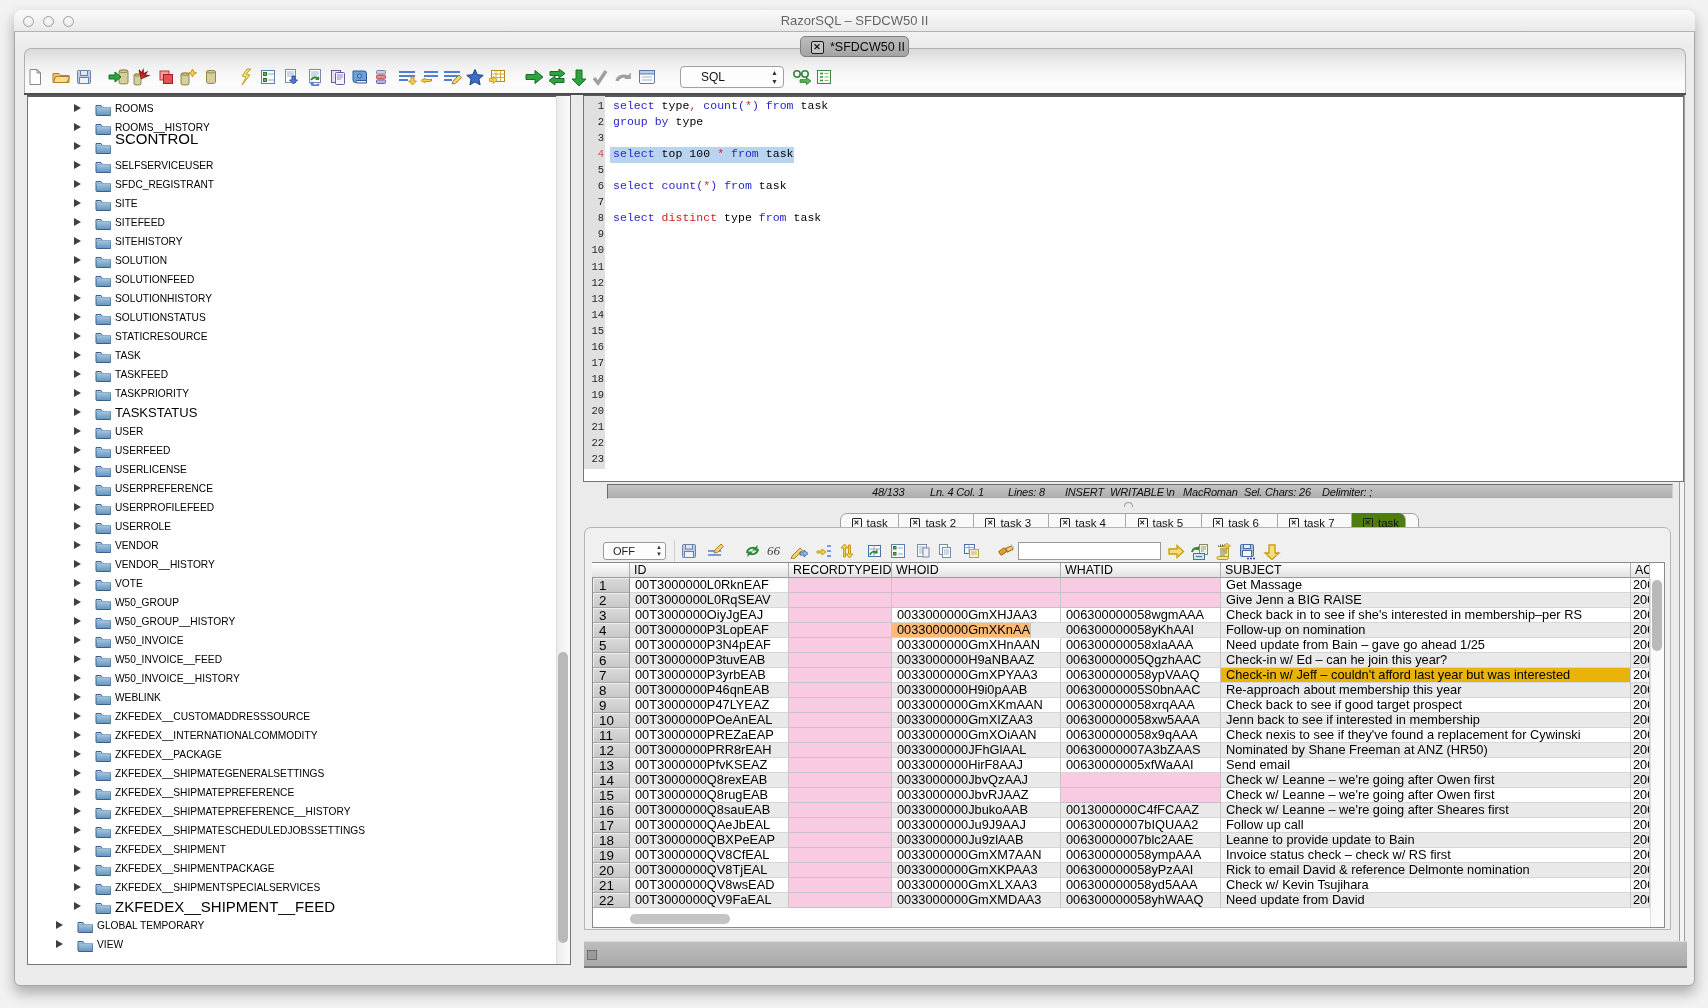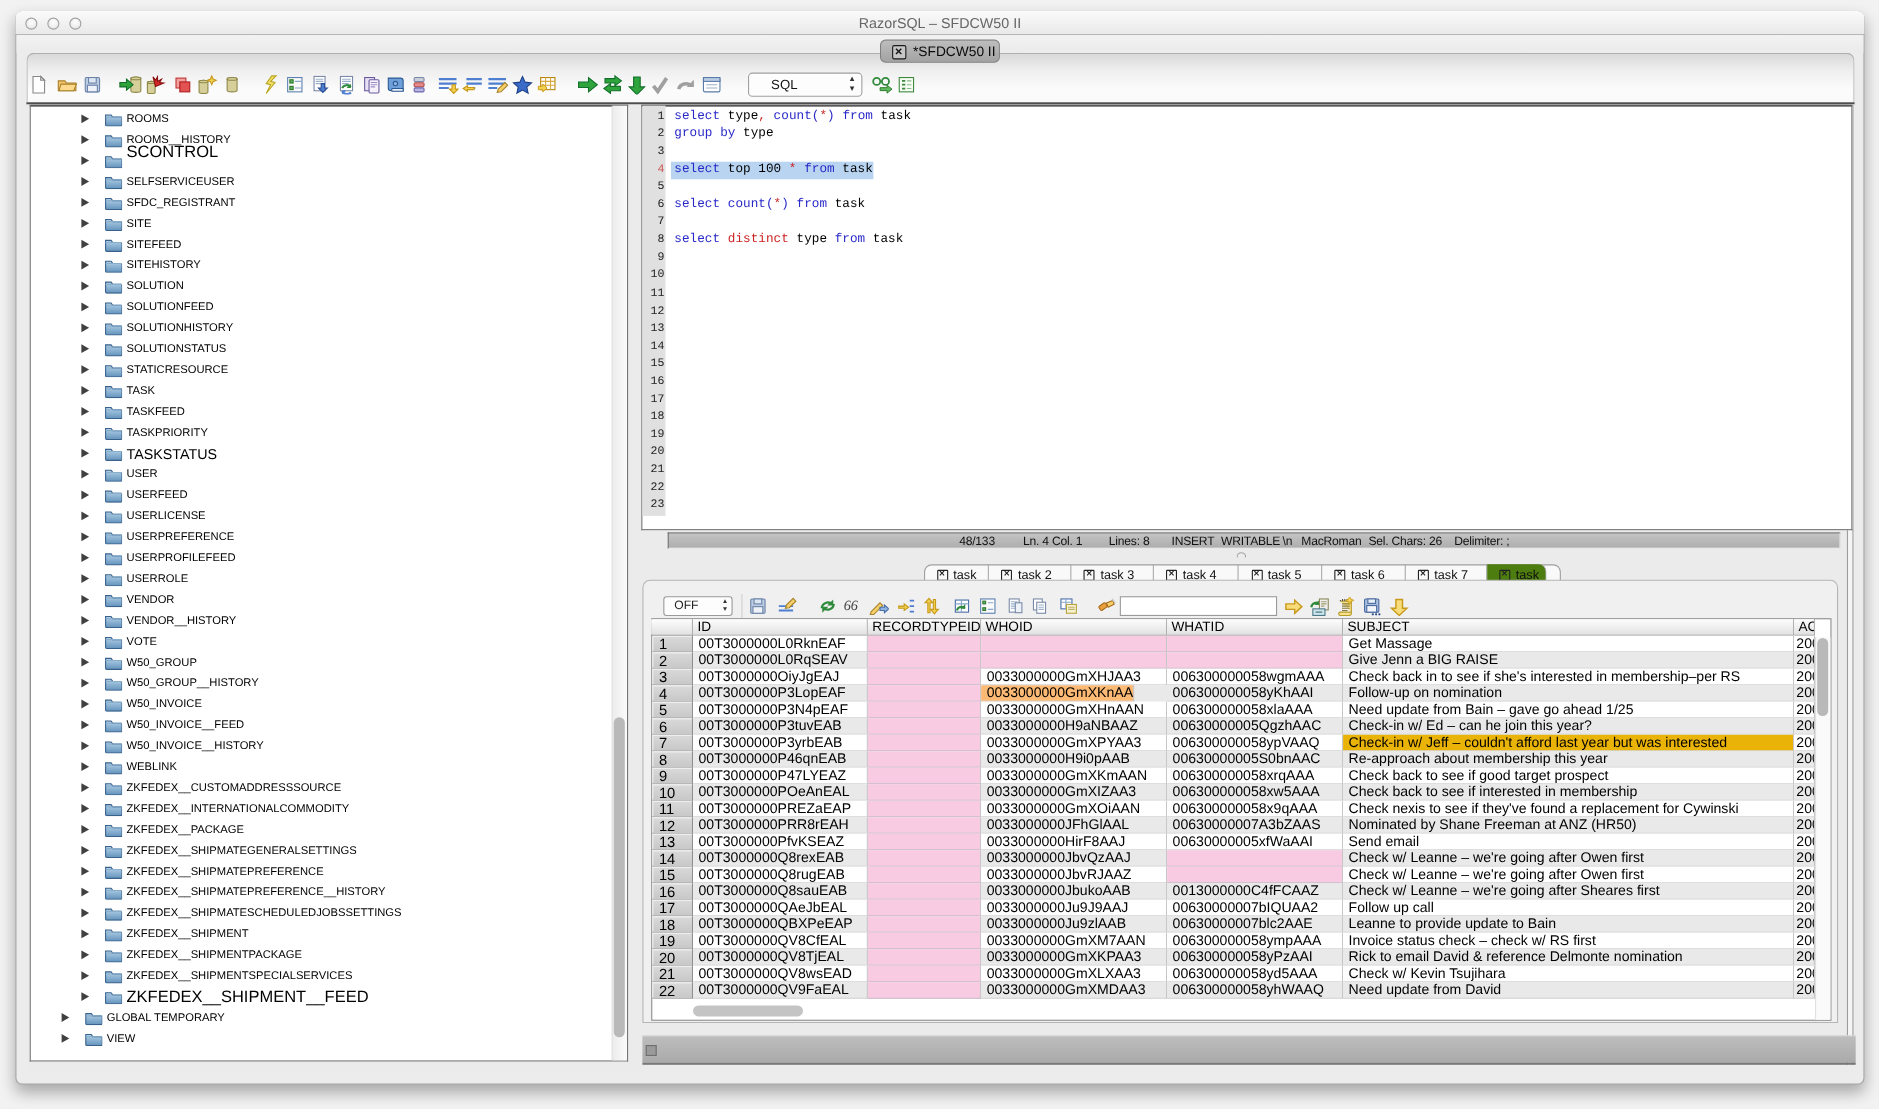--- a/index.html
+++ b/index.html
@@ -24,21 +24,21 @@
 #treescroll{left:556px;top:96px;width:14px;height:868px;background:linear-gradient(90deg,#ececec,#fbfbfb);border-left:1px solid #dcdcdc;}
 #treethumb{left:557.5px;top:652px;width:10px;height:291px;background:#b9b9b9;border-radius:6px;}
 
 #editor{left:583px;top:95px;width:1101px;height:387px;background:#fff;border:1px solid #757575;border-top:2px solid #5a5a5a;}
 #gutter{left:584px;top:96px;width:21px;height:373px;background:#e0e0e0;}
 .lnum{position:absolute;width:19px;text-align:right;font-family:"Liberation Mono",monospace;font-size:10.5px;color:#222;height:16px;line-height:16px;}
 .cline{position:absolute;left:613px;font-family:"Liberation Mono",monospace;font-size:11.5px;height:16px;line-height:16px;white-space:pre;letter-spacing:0.04px;}
 .kw{color:#2828c8;}.rd{color:#cc2222;}
 #sel4{left:610px;top:147px;width:184px;height:16px;background:#b9d4f0;}
 #estatus{left:607px;top:484px;width:1066px;height:15px;background:linear-gradient(#c4c4c4,#adadad);border:1px solid #6a6a6a;border-bottom-color:#e8e8e8;border-right-color:#d0d0d0;font-size:11px;color:#111;}
-.est{position:absolute;height:14px;line-height:14px;white-space:pre;font-size:11px;letter-spacing:-0.2px;color:#111;}
+.est{position:absolute;height:14px;line-height:14px;white-space:pre;font-size:11px;letter-spacing:-0.2px;color:#111;font-style:italic;}
 
 #tasktabs{left:840px;top:513px;width:579px;height:21px;background:#f9f9f9;border:1px solid #9f9f9f;border-radius:7px;overflow:hidden;}
 .ttab{position:absolute;top:513px;height:21px;line-height:20px;font-size:11.5px;color:#111;border-right:1px solid #aaa;}
 .ttab .xb{position:absolute;left:11px;top:5px;width:10px;height:10px;border:1.2px solid #222;border-radius:1px;}
 .ttab .xb:before{content:"\2715";position:absolute;left:0;top:0;width:7.6px;height:7.6px;font-size:7px;font-weight:bold;color:#222;line-height:7.6px;text-align:center;}
 .ttab .tl2{position:absolute;left:26px;}
 
 #rescont{left:584px;top:527px;width:1087px;height:403px;background:#f0f0f0;border:1px solid #b5b5b5;border-radius:7px 7px 0 0;}
 #offbox{left:603px;top:542px;width:63px;height:18px;background:#fdfdfd;border:1px solid #9a9a9a;border-radius:3px;}
 #offbox .t{position:absolute;left:9px;top:0;line-height:17px;font-size:11px;color:#222;}
@@ -1008,21 +1008,21 @@
 <div class="cell abs" style="left:892px;top:698px;width:169px;background:#fff;"><span style="">0033000000GmXKmAAN</span></div>
 <div class="cell abs" style="left:1061px;top:698px;width:160px;background:#fff;"><span style="">006300000058xrqAAA</span></div>
 <div class="cell abs" style="left:1221px;top:698px;width:410px;background:#fff;"><span style="">Check back to see if good target prospect</span></div>
 <div class="cell abs" style="left:1631px;top:698px;width:19px;background:#fff;"><span style="margin-left:2px;">200</span></div>
 <div class="rowband" style="top:713px;background:#e9e9e9"></div>
 <div class="ncell abs" style="top:713px;height:15px;line-height:15px"><span>10</span></div>
 <div class="cell abs" style="left:630px;top:713px;width:159px;background:#e9e9e9;"><span style="">00T3000000POeAnEAL</span></div>
 <div class="cell abs" style="left:789px;top:713px;width:103px;background:#f9cbe2;border-bottom-color:#c9c0cc;"><span style=""></span></div>
 <div class="cell abs" style="left:892px;top:713px;width:169px;background:#e9e9e9;"><span style="">0033000000GmXIZAA3</span></div>
 <div class="cell abs" style="left:1061px;top:713px;width:160px;background:#e9e9e9;"><span style="">006300000058xw5AAA</span></div>
-<div class="cell abs" style="left:1221px;top:713px;width:410px;background:#e9e9e9;"><span style="">Check back to see if interested in membership</span></div>
+<div class="cell abs" style="left:1221px;top:713px;width:410px;background:#e9e9e9;"><span style="">Jenn back to see if interested in membership</span></div>
 <div class="cell abs" style="left:1631px;top:713px;width:19px;background:#e9e9e9;"><span style="margin-left:2px;">200</span></div>
 <div class="rowband" style="top:728px;background:#fff"></div>
 <div class="ncell abs" style="top:728px;height:15px;line-height:15px"><span>11</span></div>
 <div class="cell abs" style="left:630px;top:728px;width:159px;background:#fff;"><span style="">00T3000000PREZaEAP</span></div>
 <div class="cell abs" style="left:789px;top:728px;width:103px;background:#f9cbe2;border-bottom-color:#c9c0cc;"><span style=""></span></div>
 <div class="cell abs" style="left:892px;top:728px;width:169px;background:#fff;"><span style="">0033000000GmXOiAAN</span></div>
 <div class="cell abs" style="left:1061px;top:728px;width:160px;background:#fff;"><span style="">006300000058x9qAAA</span></div>
 <div class="cell abs" style="left:1221px;top:728px;width:410px;background:#fff;"><span style="">Check nexis to see if they've found a replacement for Cywinski</span></div>
 <div class="cell abs" style="left:1631px;top:728px;width:19px;background:#fff;"><span style="margin-left:2px;">200</span></div>
 <div class="rowband" style="top:743px;background:#e9e9e9"></div>

